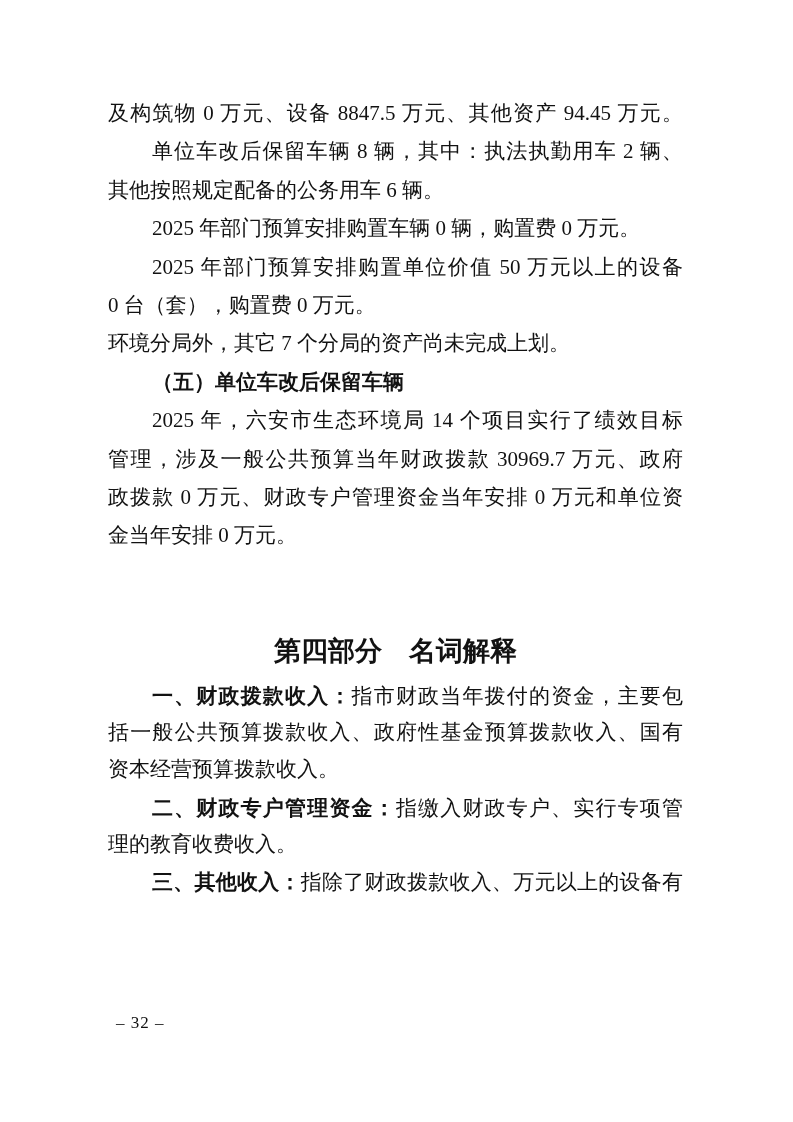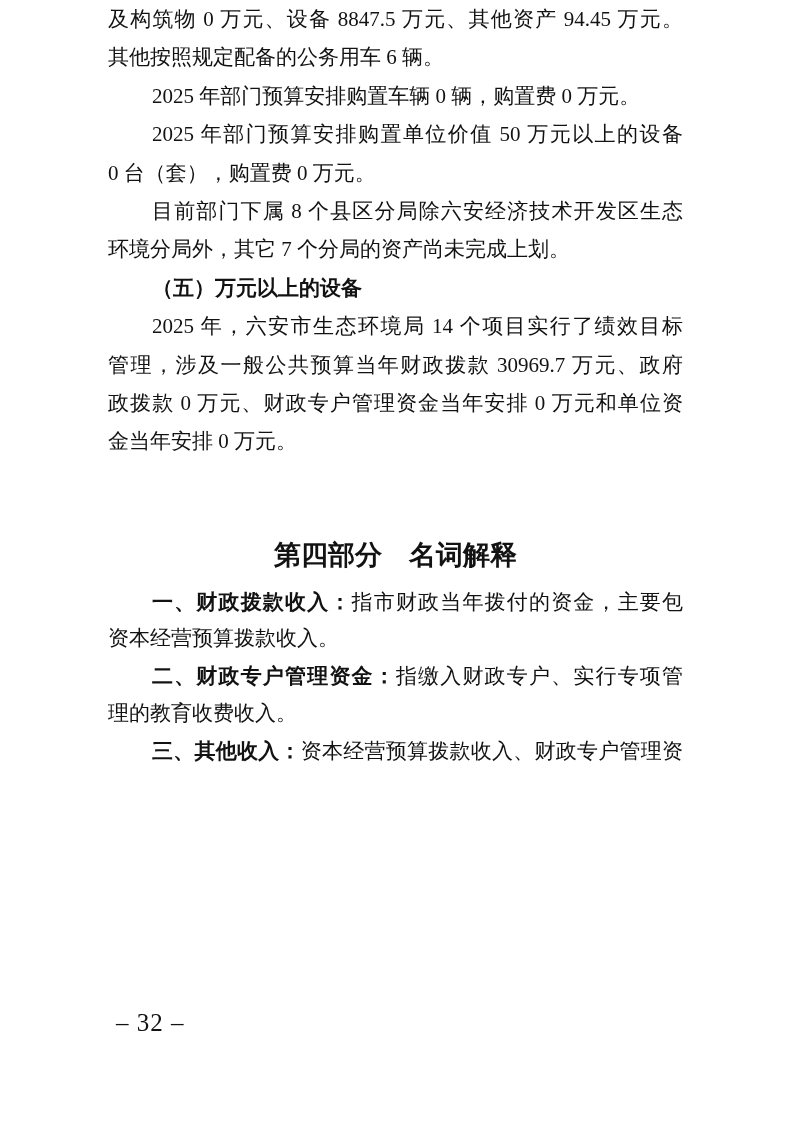--- a/index.html
+++ b/index.html
@@ -9,20 +9,21 @@
     margin:0 auto;
     background:#ffffff;
     color:#121212;
     font-family:"Liberation Serif","DejaVu Serif",serif;
     overflow:hidden;
   }
   .content{
     position:absolute;
     left:108px;top:0;
     width:575px;
+    padding-top:94px;
   }
   .ln{
     font-size:21px;
     line-height:38.4px;
     height:38.4px;
     white-space:nowrap;
     overflow:hidden;
   }
   
   .fill{
@@ -32,65 +33,66 @@
   }
   .ind{ text-indent:44px; }
   
   .sub, .lead{
     font-weight:bold;
     font-family:"Liberation Sans","DejaVu Sans",sans-serif;
   }
   .h4{
     font-size:27px;
     font-weight:bold;
-    font-family:Liberation Mono, monospace;
+    font-family:Liberation Sans, sans-serif;
     text-align:center;
     text-align-last:center;
     line-height:44px;
     height:44px;
     margin-top:74px;
     margin-bottom:4px;
     white-space:nowrap;
   }
   .s4{ line-height:37.3px; height:37.3px; }
   .footer{
     position:absolute;
     left:116px;top:1011px;
-    font-size:25px;
+    font-size:17px;
     line-height:24px;
     letter-spacing:1px;
   }
 </style>
 </head>
 <body>
 
 <div class="page">
   <div class="content">
 
     <div class="ln fill">及构筑物 0 万元、设备 8847.5 万元、其他资产 94.45 万元。</div>
+    <div class="ln fill ind">单位车改后保留车辆 8 辆，其中：执法执勤用车 2 辆、</div>
     <div class="ln">其他按照规定配备的公务用车 6 辆。</div>
     <div class="ln ind">2025 年部门预算安排购置车辆 0 辆，购置费 0 万元。</div>
     <div class="ln fill ind">2025 年部门预算安排购置单位价值 50 万元以上的设备</div>
     <div class="ln">0 台（套），购置费 0 万元。</div>
-    <div class="ln fill ind">目前部门下属 8 个县区分局除六安经济技术开发区生态</div>
     <div class="ln">环境分局外，其它 7 个分局的资产尚未完成上划。</div>
 
-    <div class="ln ind sub">（五）万元以上的设备</div>
+    <div class="ln ind sub">（五）单位车改后保留车辆</div>
 
     <div class="ln fill ind">2025 年，六安市生态环境局 14 个项目实行了绩效目标</div>
     <div class="ln fill">管理，涉及一般公共预算当年财政拨款 30969.7 万元、政府</div>
     <div class="ln fill">政拨款 0 万元、财政专户管理资金当年安排 0 万元和单位资</div>
     <div class="ln">金当年安排 0 万元。</div>
 
     <div class="h4">第四部分　名词解释</div>
 
     <div class="ln s4 fill ind"><span class="lead">一、财政拨款收入：</span><span>指市财政当年拨付的资金，主要包</span></div>
+    <div class="ln s4 fill">括一般公共预算拨款收入、政府性基金预算拨款收入、国有</div>
     <div class="ln s4">资本经营预算拨款收入。</div>
 
     <div class="ln s4 fill ind"><span class="lead">二、财政专户管理资金：</span><span>指缴入财政专户、实行专项管</span></div>
     <div class="ln s4">理的教育收费收入。</div>
 
-    <div class="ln s4 fill ind"><span class="lead">三、其他收入：</span><span>资本经营预算拨款收入、财政专户管理资</span></div>
+    <div class="ln s4 fill ind"><span class="lead">三、其他收入：</span><span>指除了财政拨款收入、万元以上的设备有</span></div>
 
   </div>
 
   <div class="footer">– 32 –</div>
 </div>
 
 </body></html>

